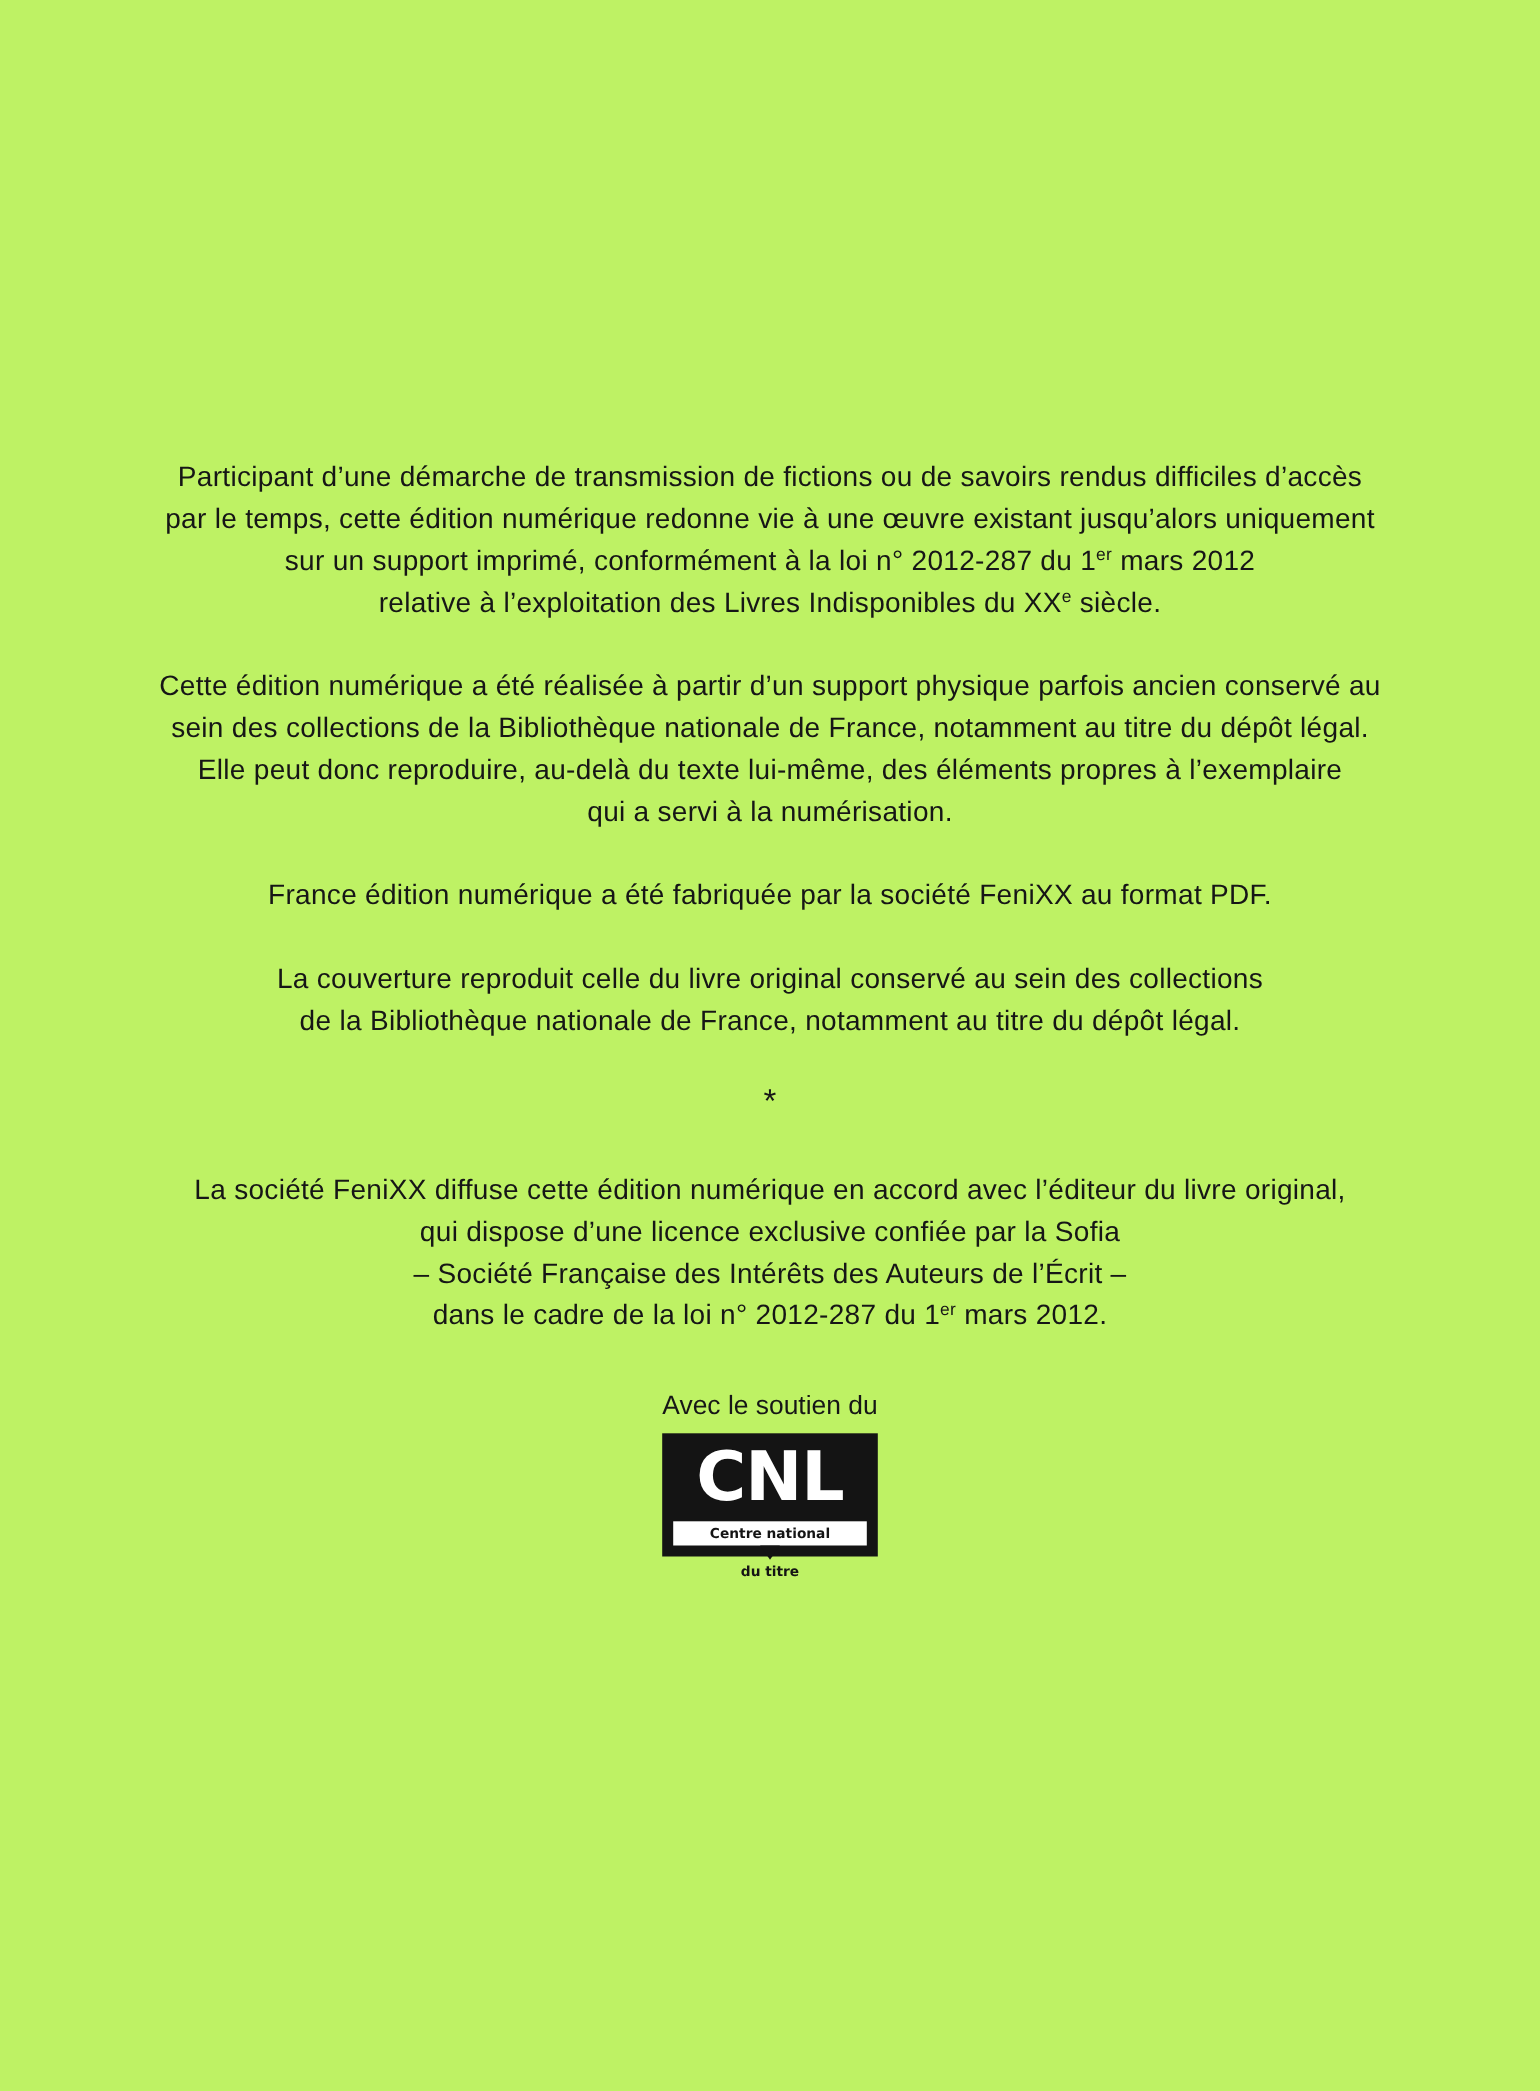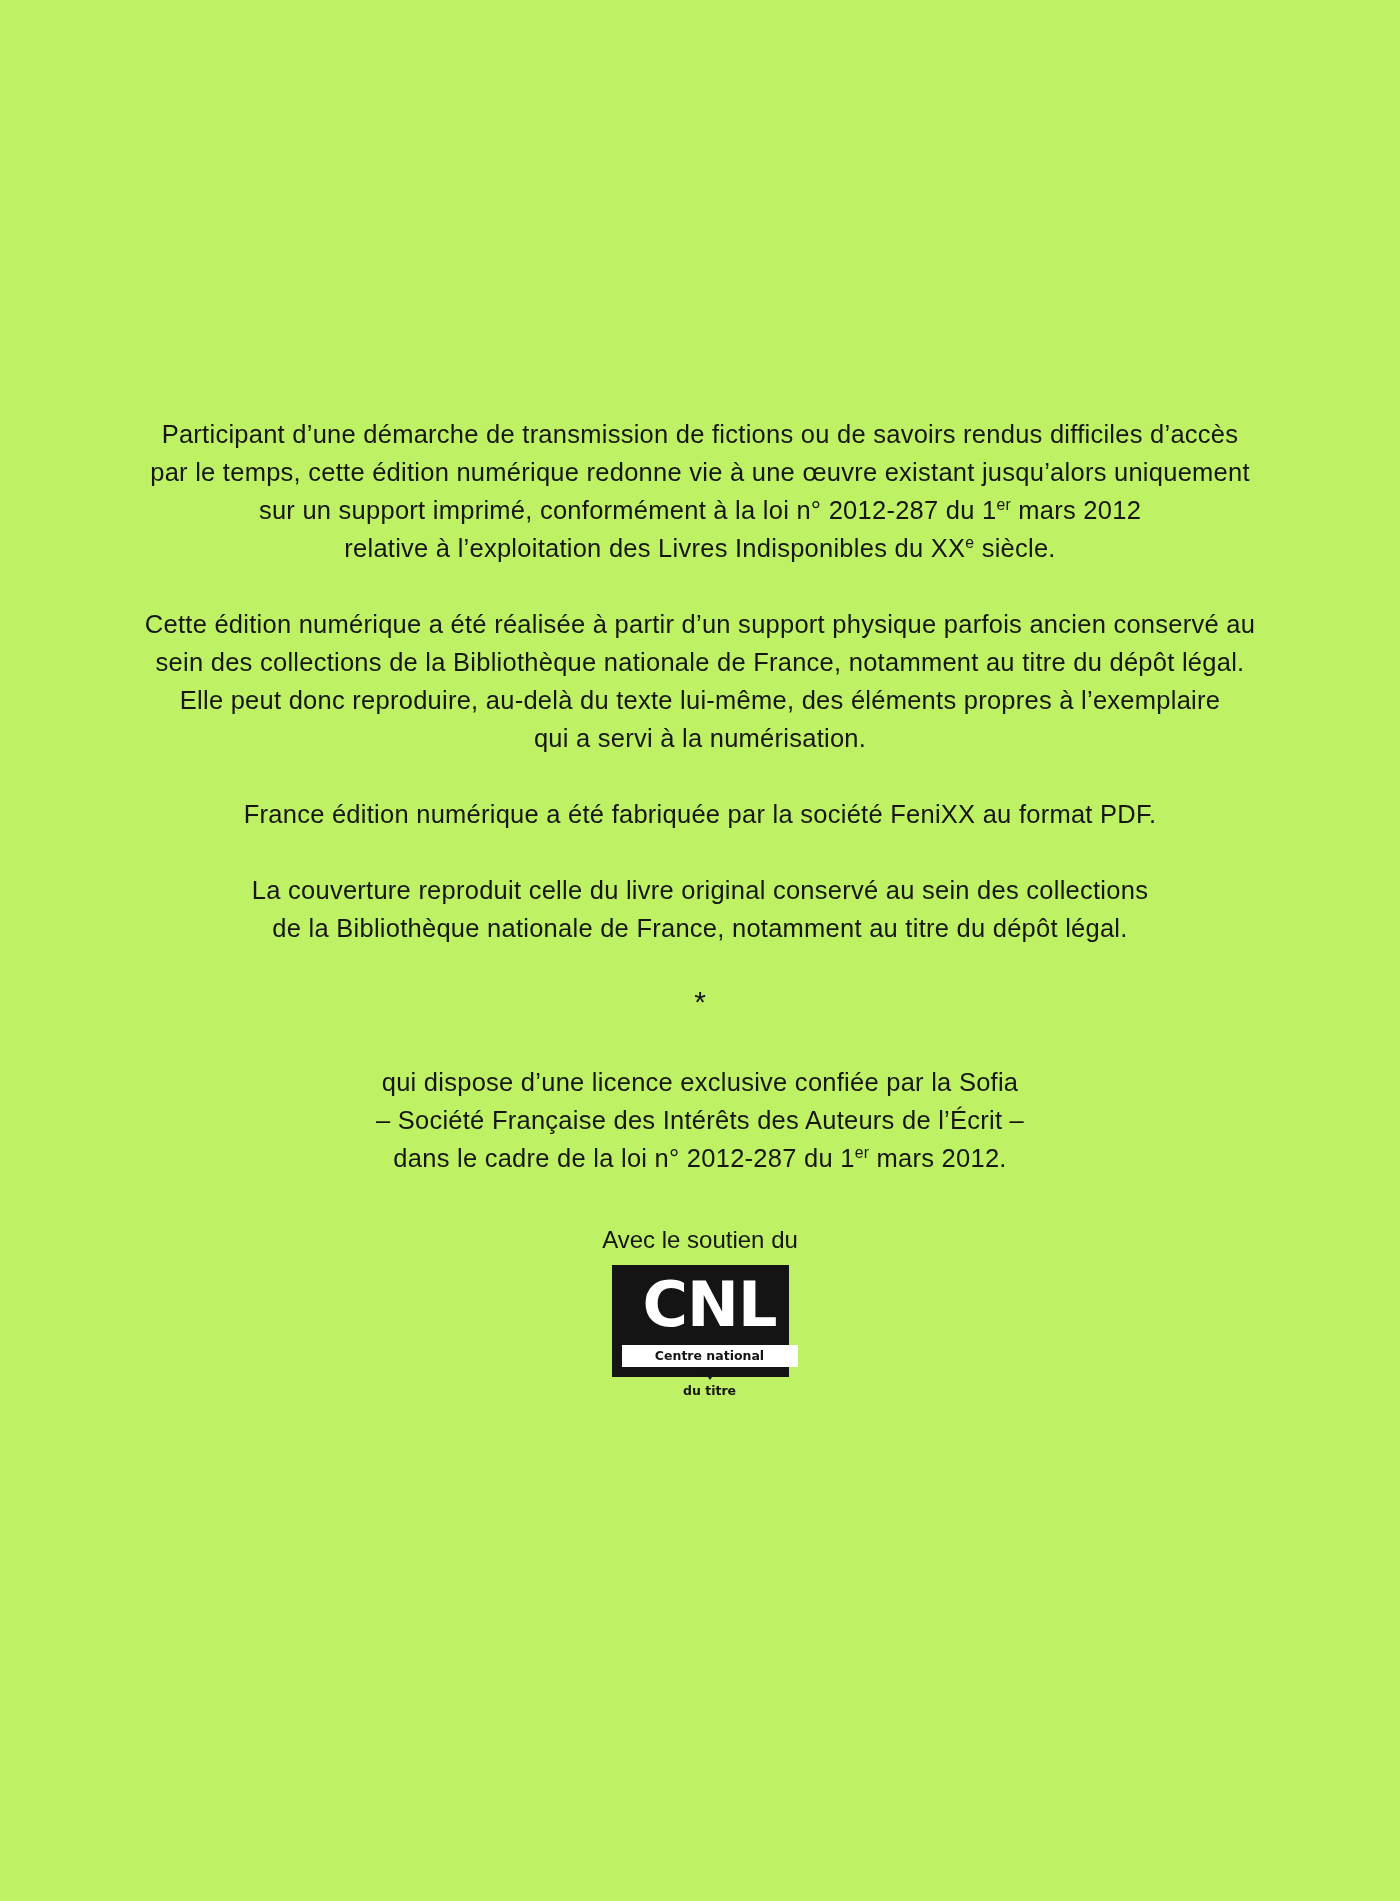--- a/index.html
+++ b/index.html
@@ -68,21 +68,21 @@
   }
 
   .logo-caption {
     font-size: 24px;
     line-height: 30px;
     color: #161616;
     margin-bottom: 10px;
   }
 
   .cnl-logo {
-    width: 177px;
+    width: 196px;
     height: 112px;
     background: #141414;
     position: relative;
     display: block;
   }
 
   .cnl-letters {
     position: absolute;
     left: 0;
     top: 4px;
@@ -154,20 +154,21 @@
     </p>
 
     <p class="para">
       <span class="line">La couverture reproduit celle du livre original conservé au sein des collections</span>
       <span class="line">de la Bibliothèque nationale de France, notamment au titre du dépôt légal.</span>
     </p>
 
     <div class="asterisk">*</div>
 
     <p class="para">
+      <span class="line">La société FeniXX diffuse cette édition numérique en accord avec l’éditeur du livre original,</span>
       <span class="line">qui dispose d’une licence exclusive confiée par la Sofia</span>
       <span class="line">– Société Française des Intérêts des Auteurs de l’Écrit –</span>
       <span class="line">dans le cadre de la loi n° 2012-287 du 1<sup>er</sup> mars 2012.</span>
     </p>
 
     <div class="logo-block">
       <div class="logo-caption">Avec le soutien du</div>
       <div class="cnl-logo">
         <div class="cnl-letters">CNL</div>
         <div class="cnl-bar">

